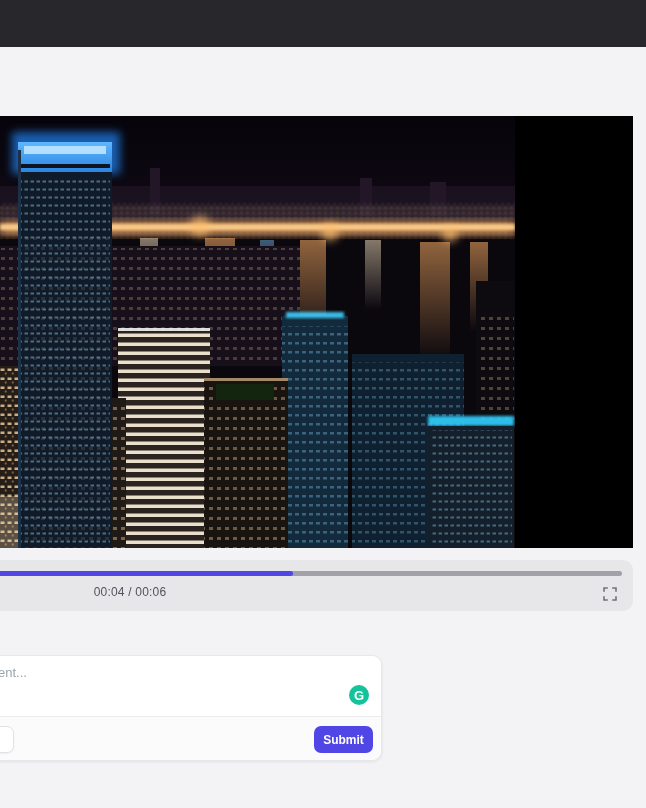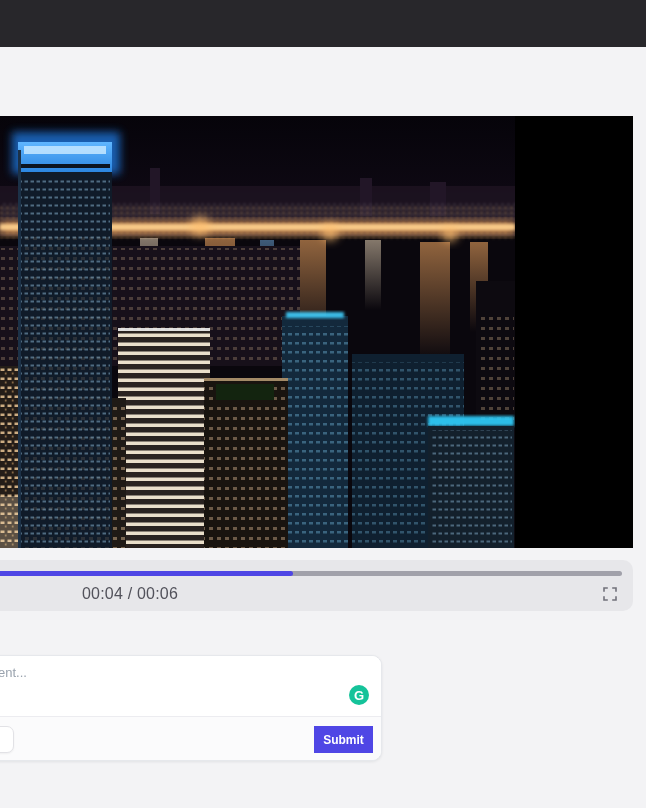--- a/index.html
+++ b/index.html
@@ -9,40 +9,40 @@
   
   .player{position:absolute;left:-200px;top:116px;width:833px;height:432px;background:#000;
           border-radius:0 6px 6px 0;}
   .player svg{position:absolute;right:0;top:0;width:633px;height:432px;display:block;}
   
   .controls{position:absolute;left:-200px;top:560px;width:833px;height:51px;background:#e7e7ea;
             border-radius:10px;}
   .track{position:absolute;left:0;top:11px;width:822px;height:5px;background:#a1a1aa;
          border-radius:3px;cursor:pointer;}
   .fill{height:100%;border-radius:3px;background:#4f46e5;}
-  .time{position:absolute;left:270px;top:25px;width:120px;text-align:center;font-size:16px;
+  .time{position:absolute;left:270px;top:25px;width:120px;text-align:center;font-size:12px;
         color:#52525b;letter-spacing:.2px;}
   .fsbtn{position:absolute;left:798px;top:22px;width:24px;height:24px;display:flex;align-items:center;
          justify-content:center;background:none;border:none;padding:0;cursor:pointer;}
   
   .card{position:absolute;left:-200px;top:655px;width:582px;height:106px;background:#fff;
         border:1px solid #e6e8ec;border-radius:10px;box-sizing:border-box;overflow:hidden;
         box-shadow:0 1px 3px rgba(16,24,40,.08);}
   .ta{display:block;width:100%;height:60px;border:none;outline:none;resize:none;box-sizing:border-box;
       padding:9px 40px 0 197px;font-family:"Liberation Sans",sans-serif;font-size:13px;color:#374151;background:#fff;}
   .ta::placeholder{color:#9aa3ae;}
   .gicon{position:absolute;left:548px;top:29px;width:20px;height:20px;border-radius:50%;
          color:#fff;display:flex;align-items:center;justify-content:center;font-size:13px;
          font-weight:bold;cursor:pointer;line-height:1;}
   .cardfooter{position:absolute;left:0;bottom:0;width:100%;height:44px;background:#fbfbfc;
               border-top:1px solid #ececf0;box-sizing:border-box;}
   .btn2{position:absolute;left:123px;top:9px;width:90px;height:27px;background:#fff;
         border:1px solid #e2e2e6;border-radius:7px;box-shadow:0 1px 2px rgba(0,0,0,.05);cursor:pointer;}
   .submit{position:absolute;left:513px;top:9px;width:59px;height:27px;color:#fff;border:none;
-          border-radius:0;font-family:"Liberation Sans",sans-serif;font-size:12px;font-weight:bold;cursor:pointer;}
+          border-radius:7px;font-family:"Liberation Sans",sans-serif;font-size:12px;font-weight:bold;cursor:pointer;}
 </style>
 </head>
 <body>
 
 <div class="page">
 
   <div class="topbar"></div>
 
   <div class="player">
 

